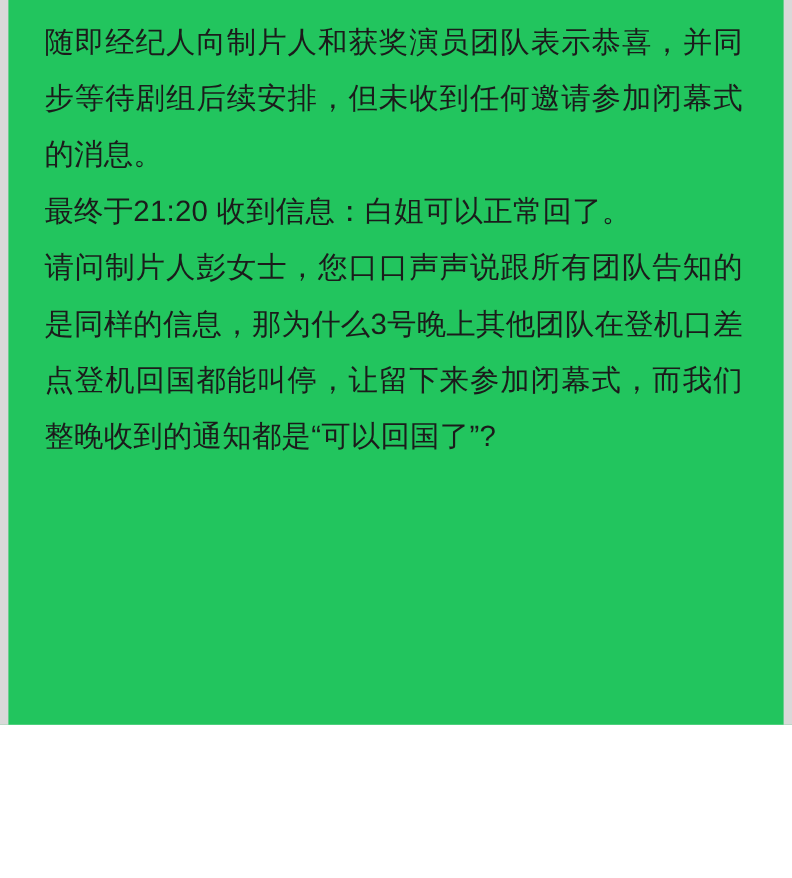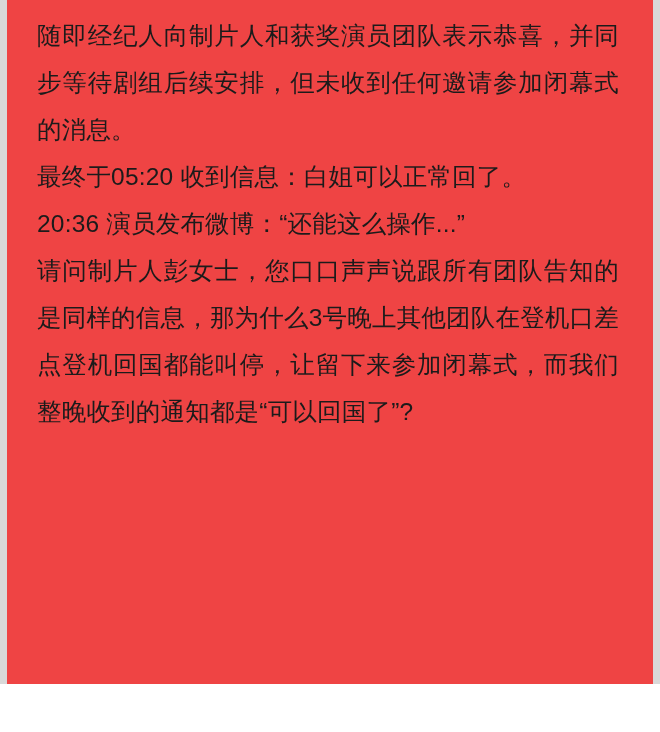--- a/index.html
+++ b/index.html
@@ -9,22 +9,22 @@
   }
   body {
     width: 660px;
     height: 732px;
     font-family: "Liberation Sans", sans-serif;
     overflow: hidden;
   }
   .page {
     position: relative;
     width: 660px;
-    height: 684px;
-    background: #ef4444;
+    height: 604px;
+    background: #22c55e;
     box-sizing: border-box;
     border-left: 7px solid #d9d9d9;
     border-right: 7px solid #d9d9d9;
   }
   .content {
     padding: 12px 34px 0 30px;
   }
   .para {
     margin: 0 0 0 0;
     color: #1b1b1b;
@@ -37,17 +37,16 @@
     white-space: pre-wrap;
     word-break: break-all;
   }
 </style>
 </head>
 <body>
 
 <div class="page">
   <div class="content">
     <p class="para">随即经纪人向制片人和获奖演员团队表示恭喜，并同步等待剧组后续安排，但未收到任何邀请参加闭幕式的消息。</p>
-    <p class="para">最终于05:20 收到信息：白姐可以正常回了。</p>
-    <p class="para">20:36 演员发布微博：“还能这么操作...”</p>
+    <p class="para">最终于21:20 收到信息：白姐可以正常回了。</p>
     <p class="para">请问制片人彭女士，您口口声声说跟所有团队告知的是同样的信息，那为什么3号晚上其他团队在登机口差点登机回国都能叫停，让留下来参加闭幕式，而我们整晚收到的通知都是“可以回国了”?</p>
   </div>
 </div>
 
 </body></html>

